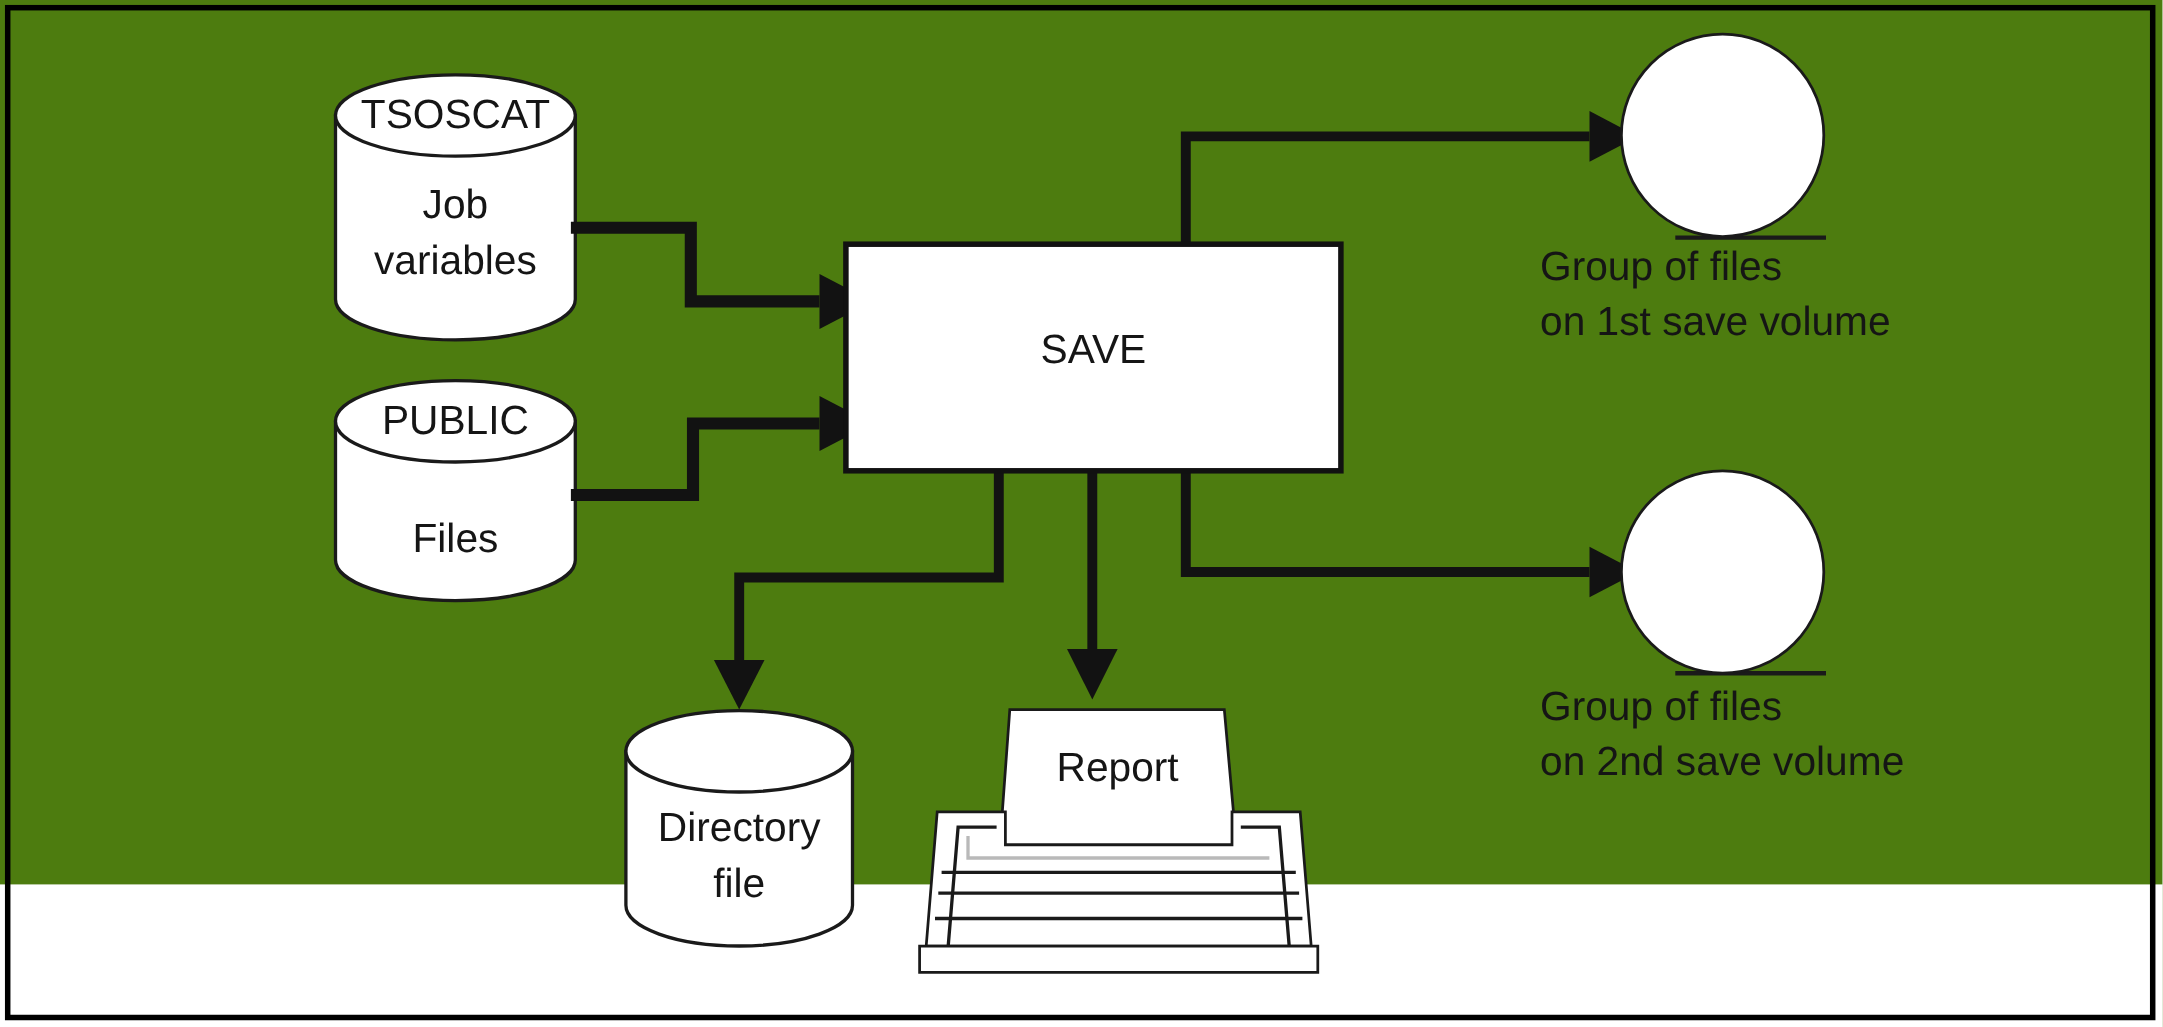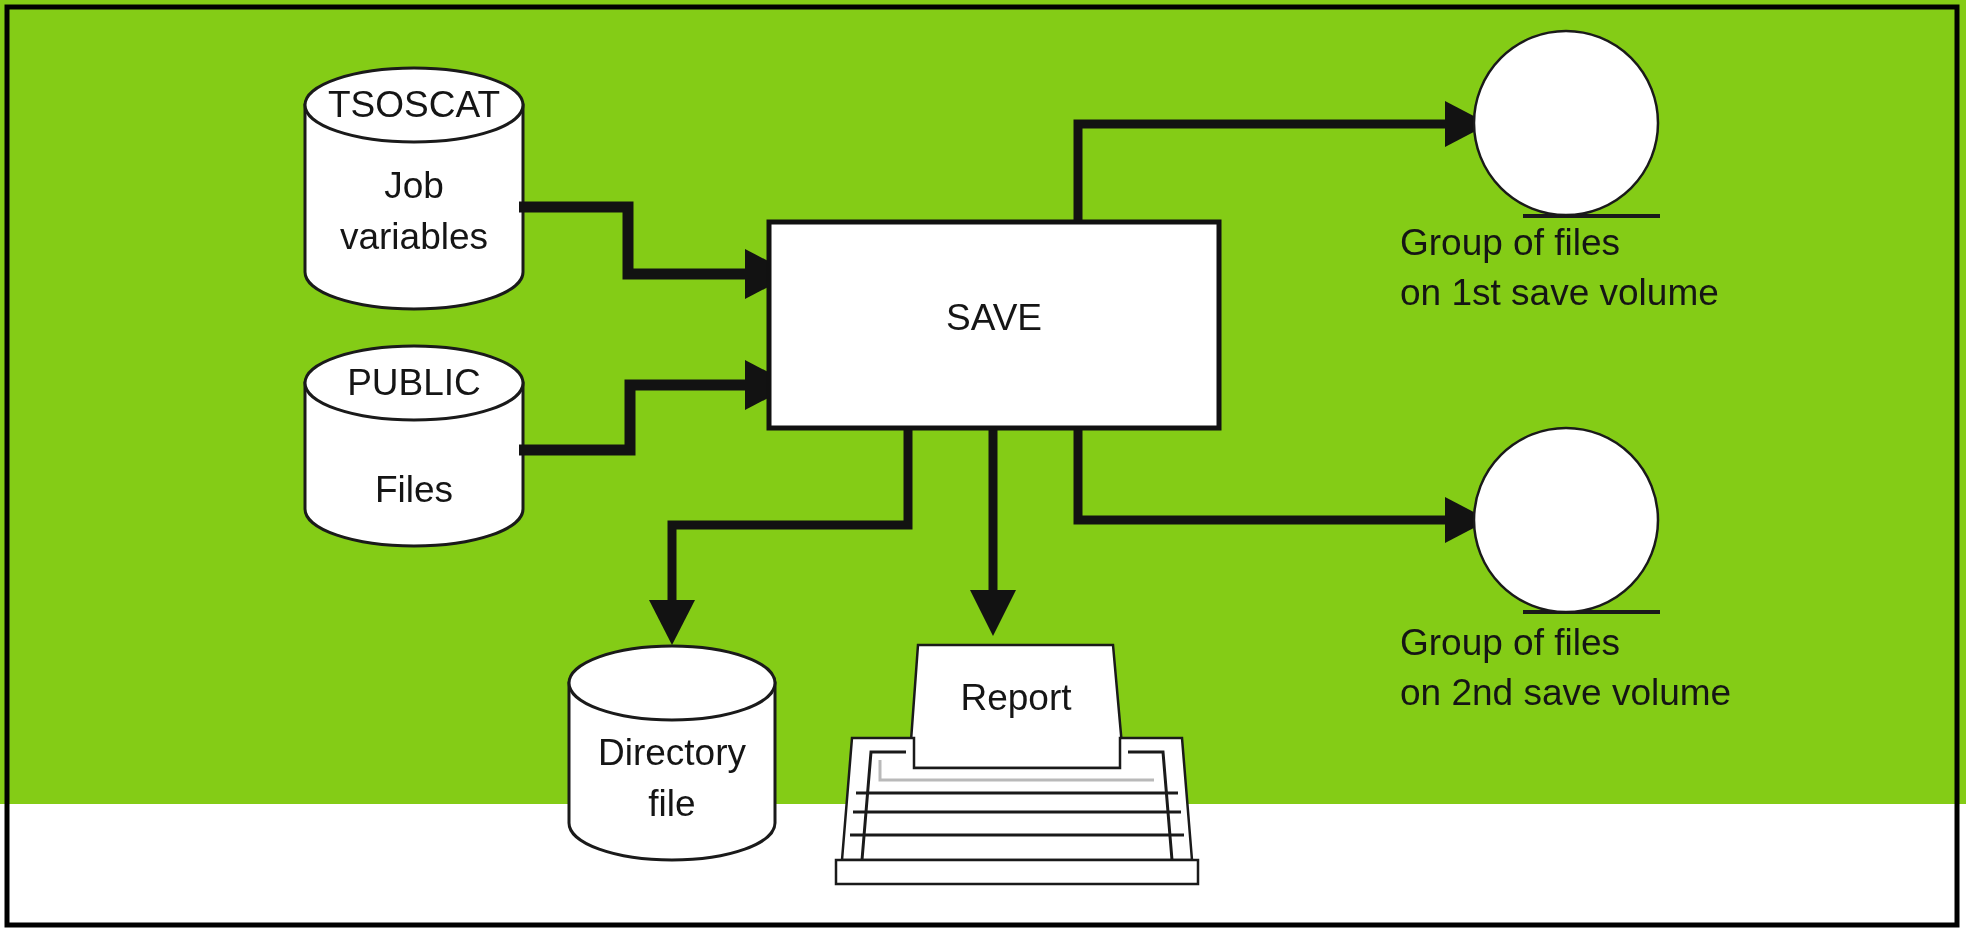--- a/index.html
+++ b/index.html
@@ -10,21 +10,21 @@
   body {
     width: 1966px;
     height: 934px;
     font-family: "Liberation Sans", sans-serif;
     overflow: hidden;
   }
   #diagram-root {
     position: relative;
     width: 1966px;
     height: 804px;
-    background: #84cc16;
+    background: #4d7c0f;
   }
   svg#flow {
     display: block;
     width: 1966px;
     height: 934px;
   }
   .shape-stroke {
     fill: #ffffff;
     stroke: #1a1a1a;
     stroke-width: 3;

